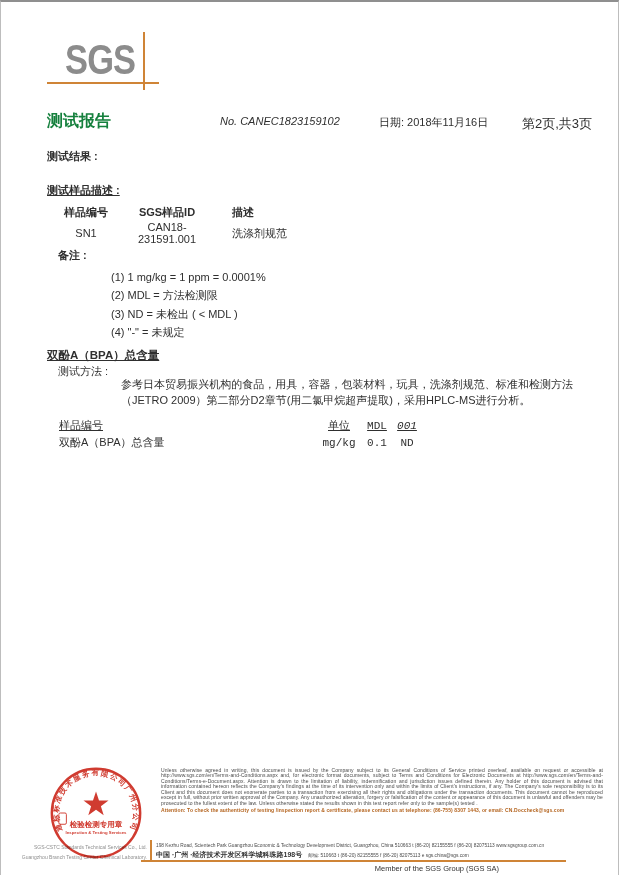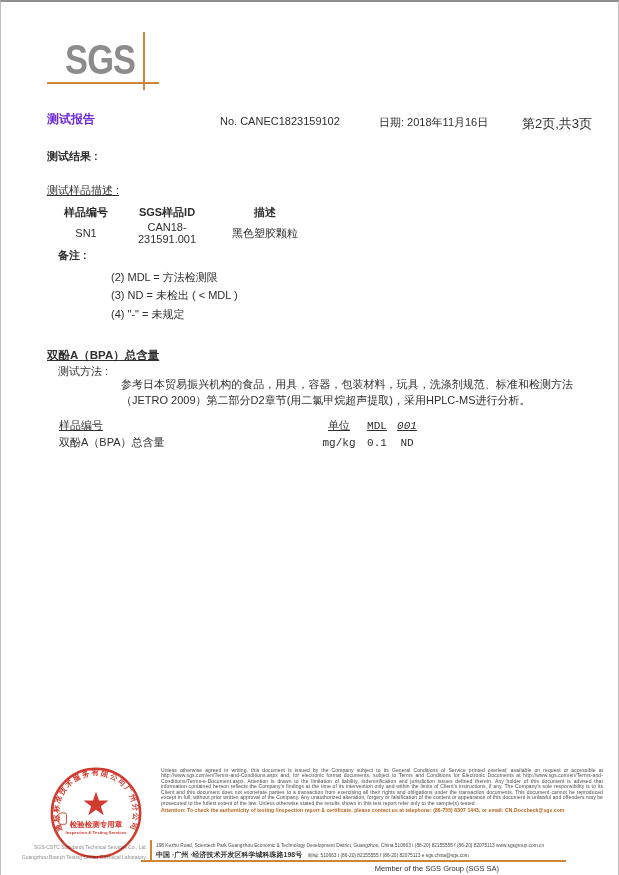--- a/index.html
+++ b/index.html
@@ -11,31 +11,31 @@
     overflow:hidden; color:#2f2f2f;
   }
   
   .logo-text{
     position:absolute; left:64px; top:37px; font-size:42px; line-height:42px; font-weight:bold;
     color:#8c8c8c; letter-spacing:-1px; transform:scaleX(0.82); transform-origin:left top;
   }
   .logo-underline{ position:absolute; left:46px; top:80px; width:112px; height:2px; background:#cf8436; }
   .logo-vline{ position:absolute; left:142px; top:30px; width:2px; height:58px; background:#cf8436; }
   
-  .doc-title{ position:absolute; left:46px; top:109px; font-size:12px; font-weight:bold; color:#6d28d9; }
-  .report-no{ position:absolute; left:219px; top:113px; font-size:11px; }
+  .doc-title{ position:absolute; left:46px; top:109px; font-size:16px; font-weight:bold; color:#15803d; }
+  .report-no{ position:absolute; left:219px; top:113px; font-size:11px;font-style:italic; }
   .report-date{ position:absolute; left:378px; top:113px; font-size:11px; }
   .page-no{ position:absolute; left:521px; top:113px; font-size:13px; }
   
   .sec-results{ position:absolute; left:46px; top:147px; font-size:11px; font-weight:bold; }
-  .sec-sample-desc{ position:absolute; left:46px; top:181px; font-size:11px; font-weight:normal; text-decoration:underline;text-align:center; }
+  .sec-sample-desc{ position:absolute; left:46px; top:181px; font-size:11px; font-weight:bold; text-decoration:underline;text-align:center; }
   .sample-table{ position:absolute; left:48px; top:202px; font-size:11px; }
   .sample-table .tr{ display:grid; grid-template-columns:74px 88px auto; height:17px; align-items:center; }
   .sample-table .c1,.sample-table .c2{ text-align:center; }
-  .sample-table .c3{ padding-left:21px; text-align:center; }
+  .sample-table .c3{ padding-left:21px; text-align:left; }
   .sample-table .th{ font-weight:bold; }
   .notes-label{ position:absolute; left:57px; top:246px; font-size:11px; font-weight:bold; }
   .notes{ position:absolute; left:110px; top:266px; font-size:11px; line-height:18.3px; }
   .bpa-heading{ position:absolute; left:46px; top:346px; font-size:11.5px; font-weight:bold; text-decoration:underline; }
   .method-label{ position:absolute; left:57px; top:362px; font-size:11px; }
   .method-text{ position:absolute; left:120px; top:374px; width:452px; font-size:11px; line-height:16px; text-align:justify; }
   
   .result-table{ position:absolute; left:58px; top:415px; font-size:11px; }
   .result-table .tr{ display:grid; grid-template-columns:256px 48px 28px 32px; height:17px; align-items:center; }
   .result-table .th span{ text-decoration:underline; }
@@ -76,26 +76,27 @@
 
   <div class="sample-table">
     <div class="tr th">
       <div class="c1">样品编号</div>
       <div class="c2">SGS样品ID</div>
       <div class="c3">描述</div>
     </div>
     <div class="tr">
       <div class="c1">SN1</div>
       <div class="c2">CAN18-231591.001</div>
-      <div class="c3">黑色塑胶颗粒</div>
+      <div class="c3">洗涤剂规范</div>
     </div>
   </div>
 
   <div class="notes-label">备注 :</div>
   <div class="notes">
+    <div>(1) 1 mg/kg = 1 ppm = 0.0001%</div>
     <div>(2) MDL = 方法检测限</div>
     <div>(3) ND = 未检出 ( &lt; MDL )</div>
     <div>(4) "-" = 未规定</div>
   </div>
 
   <div class="bpa-heading">双酚A（BPA）总含量</div>
   <div class="method-label">测试方法 :</div>
   <div class="method-text">参考日本贸易振兴机构的食品，用具，容器，包装材料，玩具，洗涤剂规范、标准和检测方法（JETRO 2009）第二部分D2章节(用二氯甲烷超声提取)，采用HPLC-MS进行分析。</div>
 
   <div class="result-table">

